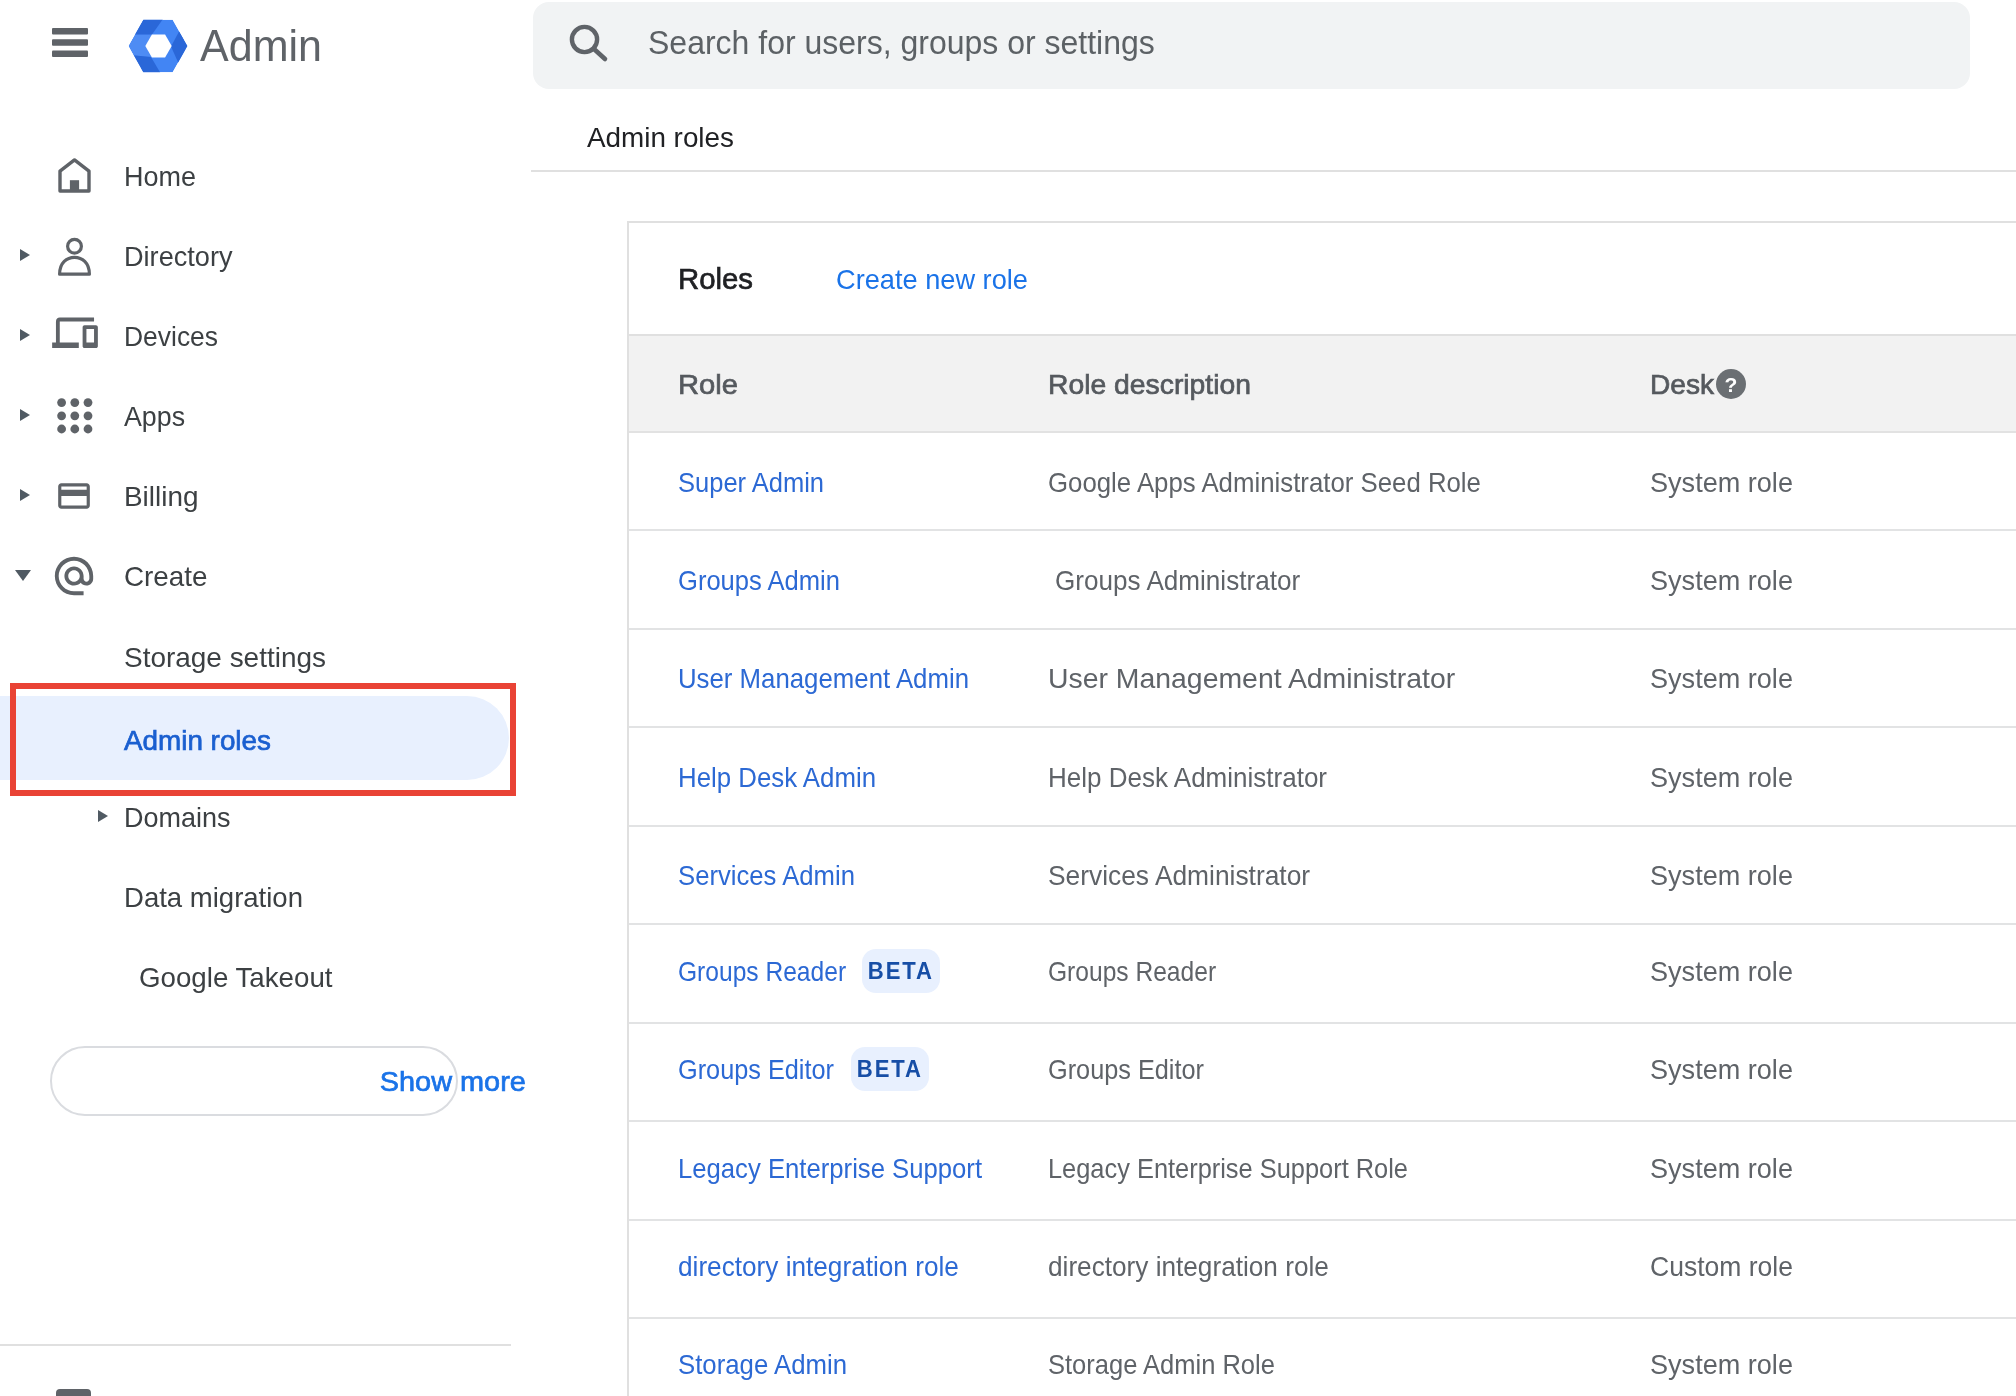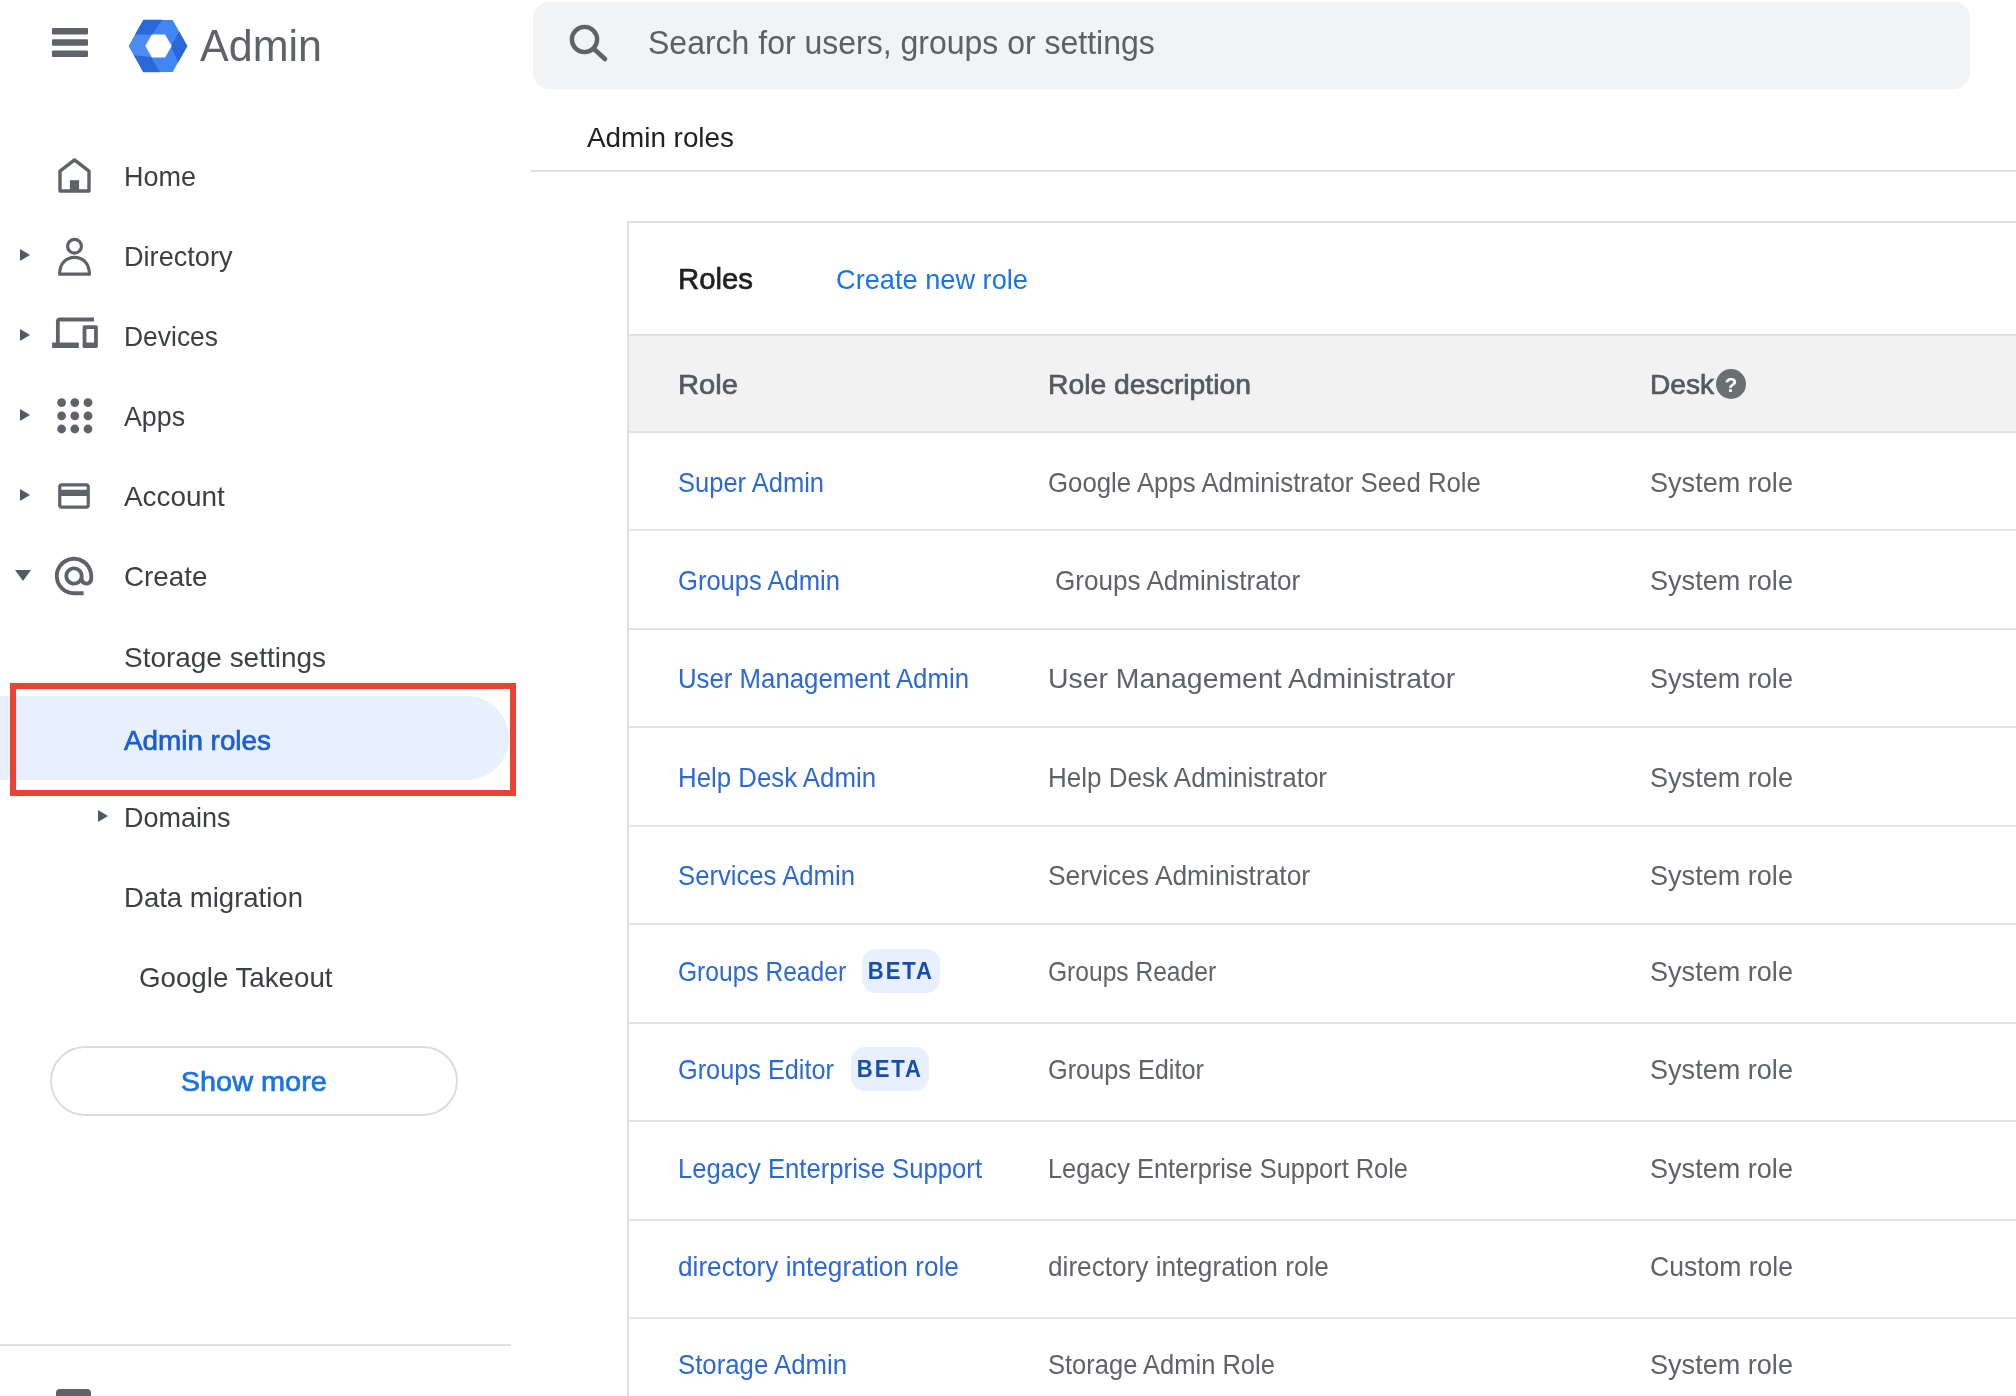--- a/index.html
+++ b/index.html
@@ -62,36 +62,36 @@
     <circle cx="31" cy="17.8" r="4.4" fill="#5f6368"></circle>
     <circle cx="4.6" cy="31" r="4.4" fill="#5f6368"></circle>
     <circle cx="17.8" cy="31" r="4.4" fill="#5f6368"></circle>
     <circle cx="31" cy="31" r="4.4" fill="#5f6368"></circle>
   </svg>
 <div class="ab vc" style="left:124px;top:417px"><span style="display:inline-block;transform:scaleX(0.956);transform-origin:0 50%;font-size:28px;color:#3c4043;">Apps</span></div>
 <div class="ab tri-r" style="left:20px;top:489px"></div>
 <svg width="48" height="38" viewBox="0 0 24 24" style="position:absolute;left:50px;top:477px">
 <path d="M20 4H4c-1.11 0-1.99.89-1.99 2L2 18c0 1.11.89 2 2 2h16c1.11 0 2-.89 2-2V6c0-1.11-.89-2-2-2zm0 14H4v-6h16v6zm0-10H4V6h16v2z" fill="#5f6368"></path>
   </svg>
-<div class="ab vc" style="left:124px;top:497px"><span style="display:inline-block;transform:scaleX(0.997);transform-origin:0 50%;font-size:28px;color:#3c4043;">Account</span></div>
+<div class="ab vc" style="left:124px;top:497px"><span style="display:inline-block;transform:scaleX(0.997);transform-origin:0 50%;font-size:28px;color:#3c4043;">Billing</span></div>
 <div class="ab tri-d" style="left:15px;top:570px"></div>
 <svg width="46" height="46" viewBox="0 0 24 24" style="position:absolute;left:51px;top:553px">
 <path d="M12 2C6.48 2 2 6.48 2 12s4.48 10 10 10h5v-2h-5c-4.34 0-8-3.66-8-8s3.66-8 8-8 8 3.66 8 8v1.43c0 .79-.71 1.57-1.5 1.57s-1.5-.78-1.5-1.57V12c0-2.76-2.24-5-5-5s-5 2.24-5 5 2.24 5 5 5c1.38 0 2.64-.56 3.54-1.47.65.89 1.77 1.47 2.96 1.47 1.97 0 3.5-1.6 3.5-3.57V12c0-5.52-4.48-10-10-10zm0 13c-1.66 0-3-1.34-3-3s1.34-3 3-3 3 1.34 3 3-1.34 3-3 3z" fill="#5f6368"></path>
   </svg>
 <div class="ab vc" style="left:124px;top:577px"><span style="display:inline-block;transform:scaleX(0.993);transform-origin:0 50%;font-size:28px;color:#3c4043;">Create</span></div>
 <div class="ab vc" style="left:124px;top:658px"><span style="display:inline-block;transform:scaleX(0.998);transform-origin:0 50%;font-size:28px;color:#3c4043;">Storage settings</span></div>
 <div class="ab tri-r" style="left:98px;top:810px"></div>
 <div class="ab vc" style="left:124px;top:818px"><span style="display:inline-block;transform:scaleX(0.964);transform-origin:0 50%;font-size:28px;color:#3c4043;">Domains</span></div>
 <div class="ab vc" style="left:124px;top:898px"><span style="display:inline-block;transform:scaleX(0.983);transform-origin:0 50%;font-size:28px;color:#3c4043;">Data migration</span></div>
 <div class="ab vc" style="left:139px;top:978px"><span style="display:inline-block;transform:scaleX(0.989);transform-origin:0 50%;font-size:28px;color:#3c4043;">Google Takeout</span></div>
 <div class="ab" style="left:-44px;top:696px;width:553px;height:84px;background:#e8f0fe;border-radius:42px"></div>
 <div class="ab" style="left:10px;top:683px;width:506px;height:113px;border:6px solid #e94335;box-sizing:border-box"></div>
 <div class="ab vc" style="left:124px;top:741px"><span style="display:inline-block;transform:scaleX(0.994);transform-origin:0 50%;font-size:28px;-webkit-text-stroke:0.7px #1a5fd0;color:#1a5fd0;">Admin roles</span></div>
 <div class="ab" style="left:50px;top:1046px;width:408px;height:70px;border:2px solid #dadce0;border-radius:36px;box-sizing:border-box"></div>
-<div class="ab vc" style="left:0;top:1082px;width:508px;text-align:center"><span style="display:inline-block;transform:scaleX(1.031);font-size:28px;-webkit-text-stroke:0.7px #1a73e8;color:#1a73e8">Show more</span></div>
+<div class="ab vc" style="left:16px;top:1082px;width:508px;text-align:right"><span style="display:inline-block;transform:scaleX(1.031);font-size:28px;-webkit-text-stroke:0.7px #1a73e8;color:#1a73e8">Show more</span></div>
 <div class="hline" style="left:0;top:1344px;width:511px"></div>
 <div class="ab" style="left:56px;top:1389px;width:35px;height:10px;background:#5f6368;border-radius:4px 4px 0 0"></div>
 <div class="ab vc" style="left:587px;top:138px"><span style="display:inline-block;transform:scaleX(0.994);transform-origin:0 50%;font-size:28px;color:#202124;">Admin roles</span></div>
 <div class="hline" style="left:531px;top:170px;width:1485px"></div>
 <div class="ab" style="left:627px;top:221px;width:1389px;height:2px;background:#e0e0e0"></div>
 <div class="ab" style="left:627px;top:221px;width:2px;height:1175px;background:#e0e0e0"></div>
 <div class="ab vc" style="left:678px;top:279px"><span style="display:inline-block;transform:scaleX(0.978);transform-origin:0 50%;font-size:30px;-webkit-text-stroke:0.7px #202124;color:#202124;">Roles</span></div>
 <div class="ab vc" style="left:836px;top:280px"><span style="display:inline-block;transform:scaleX(0.971);transform-origin:0 50%;font-size:28px;color:#1a73e8;">Create new role</span></div>
 <div class="ab" style="left:629px;top:334px;width:1387px;height:99px;background:#f2f2f2;border-top:2px solid #e0e0e0;border-bottom:2px solid #e2e2e2;box-sizing:border-box"></div>
 <div class="ab vc" style="left:678px;top:385px"><span style="display:inline-block;transform:scaleX(1.042);transform-origin:0 50%;font-size:28px;-webkit-text-stroke:0.7px #55595e;color:#55595e;">Role</span></div>

